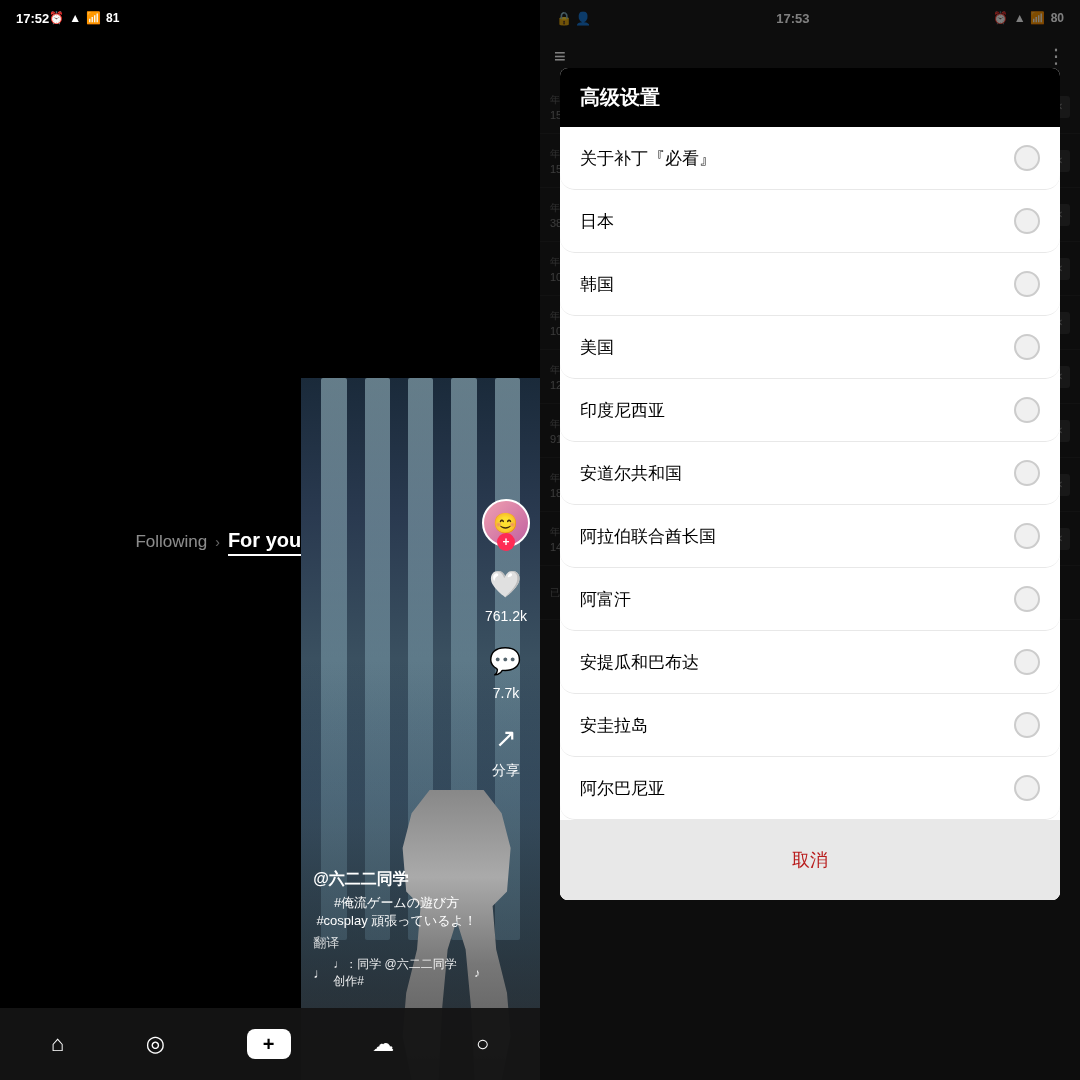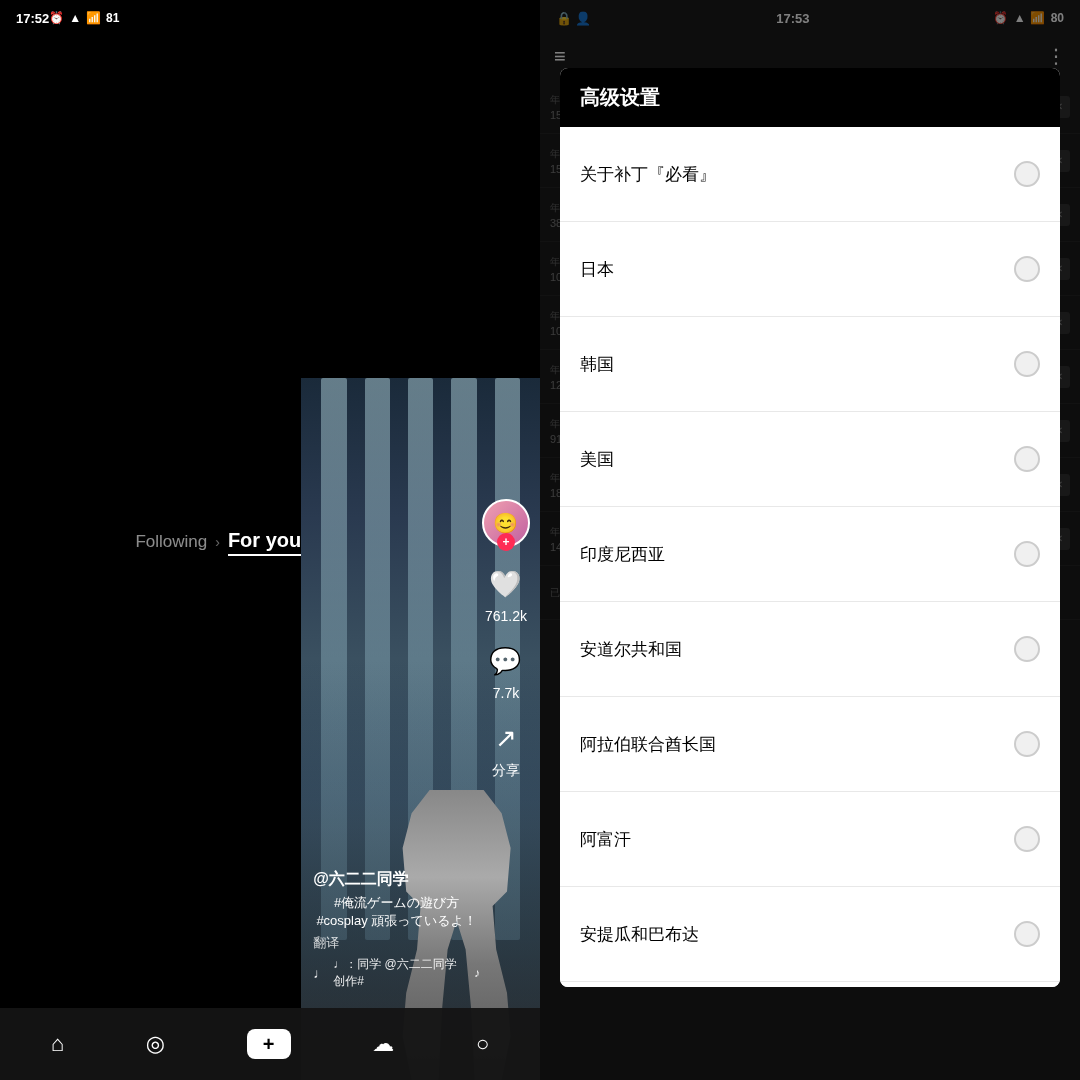--- a/index.html
+++ b/index.html
@@ -364,22 +364,23 @@
     }
     .modal-body {
       background: #fff;
       max-height: 860px;
       overflow-y: auto;
     }
     .modal-item {
       display: flex;
       align-items: center;
       justify-content: space-between;
-      padding: 34px 20px;
+      padding: 18px 20px;
       border-bottom: 1px solid #e8e8e8;
+      border-radius: 15px;
     }
     .modal-item-label {
       font-size: 17px;
       color: #000;
       font-weight: 400;
     }
     .radio-btn {
       width: 26px;
       height: 26px;
       border-radius: 50%;
@@ -636,19 +637,23 @@
       </div>
       <div class="modal-item">
         <span class="modal-item-label">阿富汗</span>
         <div class="radio-btn"></div>
       </div>
       <div class="modal-item">
         <span class="modal-item-label">安提瓜和巴布达</span>
         <div class="radio-btn"></div>
       </div>
       <div class="modal-item">
+        <span class="modal-item-label">安圭拉岛</span>
+        <div class="radio-btn"></div>
+      </div>
+      <div class="modal-item">
         <span class="modal-item-label">阿尔巴尼亚</span>
         <div class="radio-btn"></div>
       </div>
       <button class="modal-cancel-btn">取消</button>
     </div>
   </div>
 </div>
 
 </body></html>

